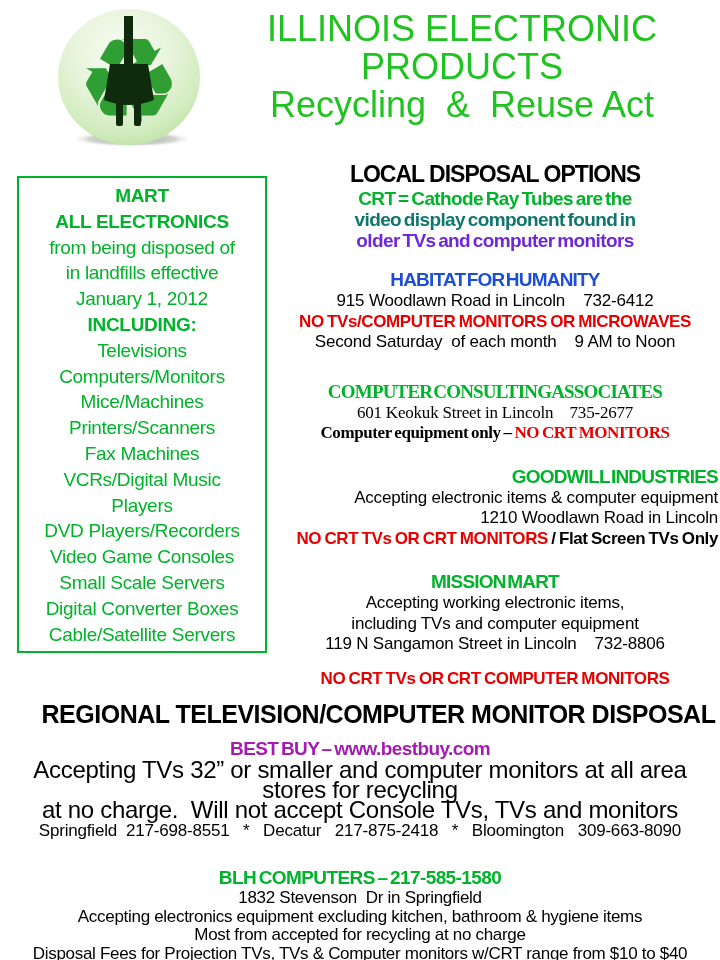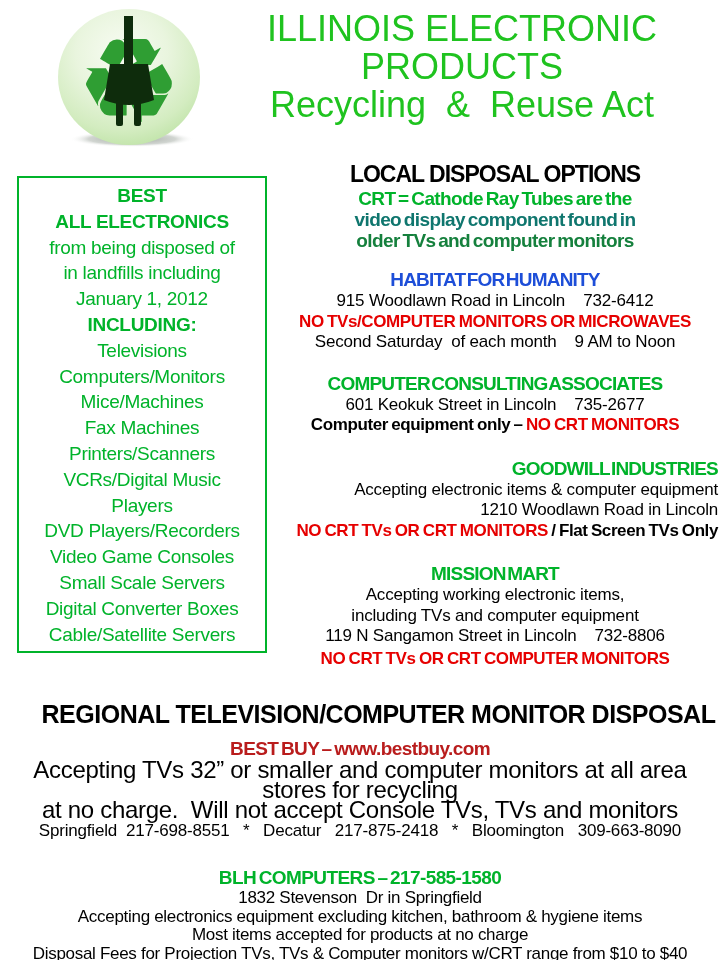--- a/index.html
+++ b/index.html
@@ -118,91 +118,91 @@
     </svg>
   </div>
 
   <div id="title" style="color: rgb(31, 195, 31);">
     <div class="t">ILLINOIS ELECTRONIC</div>
     <div class="t">PRODUCTS</div>
     <div class="t">Recycling&nbsp; &amp;&nbsp; Reuse Act</div>
   </div>
 
   <div id="bans-box" style="border-color: rgb(0, 179, 42); color: rgb(0, 179, 42);">
-    <div class="bans-line bold t">BEST</div>
+    <div class="bans-line bold t">MART</div>
     <div class="bans-line bold t">ALL ELECTRONICS</div>
     <div class="bans-line t">from being disposed of</div>
-    <div class="bans-line t">in landfills including</div>
+    <div class="bans-line t">in landfills effective</div>
     <div class="bans-line t">January 1, 2012</div>
     <div class="bans-line bold t">INCLUDING:</div>
     <div class="bans-line t">Televisions</div>
     <div class="bans-line t">Computers/Monitors</div>
     <div class="bans-line t">Mice/Machines</div>
+    <div class="bans-line t">Printers/Scanners</div>
     <div class="bans-line t">Fax Machines</div>
-    <div class="bans-line t">Printers/Scanners</div>
     <div class="bans-line t">VCRs/Digital Music</div>
     <div class="bans-line t">Players</div>
     <div class="bans-line t">DVD Players/Recorders</div>
     <div class="bans-line t">Video Game Consoles</div>
     <div class="bans-line t">Small Scale Servers</div>
     <div class="bans-line t">Digital Converter Boxes</div>
     <div class="bans-line t">Cable/Satellite Servers</div>
   </div>
 
   <div id="local-col">
     <div class="local-heading t">LOCAL DISPOSAL OPTIONS</div>
     <div>
       <div class="crt-line green t" style="color: rgb(0, 179, 42);">CRT = Cathode Ray Tubes are the</div>
       <div class="crt-line green t" style="color: #0f766e;">video display component found in</div>
-      <div class="crt-line green t" style="color: #15803d;">older TVs and computer monitors</div>
+      <div class="crt-line green t" style="color: #6d28d9;">older TVs and computer monitors</div>
     </div>
 
     <div class="entry">
       <div class="entry-name green t" style="color: #1d4ed8;">HABITAT FOR HUMANITY</div>
       <div class="entry-line t">915 Woodlawn Road in Lincoln&nbsp;&nbsp;&nbsp;&nbsp;732-6412</div>
       <div class="warn red t" style="color: rgb(230, 0, 0);">NO TVs/COMPUTER MONITORS OR MICROWAVES</div>
       <div class="entry-line t">Second Saturday&nbsp; of each month&nbsp;&nbsp;&nbsp;&nbsp;9 AM to Noon</div>
     </div>
 
-    <div class="entry" style="margin-top:20px;">
+    <div class="entry" style="margin-top:28px;font-family:Liberation Serif, serif;">
       <div class="entry-name green t" style="color: rgb(0, 179, 42);">COMPUTER CONSULTING ASSOCIATES</div>
       <div class="entry-line t">601 Keokuk Street in Lincoln&nbsp;&nbsp;&nbsp;&nbsp;735-2677</div>
       <div class="warn t"><span class="warn-black t">Computer equipment only – </span><span class="red t" style="color: rgb(230, 0, 0);">NO CRT MONITORS</span></div>
     </div>
 
     <div class="entry" style="margin-top:22px;text-align:right;">
       <div class="entry-name green t" style="color: rgb(0, 179, 42);">GOODWILL INDUSTRIES</div>
       <div class="entry-line t">Accepting electronic items &amp; computer equipment</div>
       <div class="entry-line t">1210 Woodlawn Road in Lincoln</div>
       <div class="warn t"><span class="red t" style="color: rgb(230, 0, 0);">NO CRT TVs OR CRT MONITORS</span><span class="warn-black t"> / Flat Screen TVs Only</span></div>
     </div>
 
     <div class="entry" style="margin-top:22px;">
       <div class="entry-name green t" style="color: rgb(0, 179, 42);">MISSION MART</div>
       <div class="entry-line t">Accepting working electronic items,</div>
       <div class="entry-line t">including TVs and computer equipment</div>
       <div class="entry-line t">119 N Sangamon Street in Lincoln&nbsp;&nbsp;&nbsp;&nbsp;732-8806</div>
-      <div class="warn red t" style="margin-top: 2px; color: rgb(230, 0, 0);">NO CRT TVs OR CRT COMPUTER MONITORS</div>
+      <div class="warn red t" style="margin-top: 14px; color: rgb(230, 0, 0);">NO CRT TVs OR CRT COMPUTER MONITORS</div>
     </div>
   </div>
 
   <div id="regional">
     <div class="regional-heading t">REGIONAL TELEVISION/COMPUTER MONITOR DISPOSAL</div>
 
     <div>
-      <div class="vendor-title green t" style="color: #b91c1c;">BEST BUY – www.bestbuy.com</div>
+      <div class="vendor-title green t" style="color: #a21caf;">BEST BUY – www.bestbuy.com</div>
       <div class="bb-line t">Accepting TVs 32” or smaller and computer monitors at all area stores for recycling</div>
       <div class="bb-line t">at no charge.&nbsp; Will not accept Console TVs, TVs and monitors</div>
       <div class="phone-line t">Springfield&nbsp; 217-698-8551&nbsp;&nbsp; *&nbsp;&nbsp; Decatur&nbsp;&nbsp; 217-875-2418&nbsp;&nbsp; *&nbsp;&nbsp; Bloomington&nbsp;&nbsp; 309-663-8090</div>
     </div>
 
     <div class="gap-18"></div>
 
     <div>
       <div class="vendor-title green t" style="color: rgb(0, 179, 42);">BLH COMPUTERS – 217-585-1580</div>
       <div class="blh-line t">1832 Stevenson&nbsp; Dr in Springfield</div>
       <div class="blh-line t">Accepting electronics equipment excluding kitchen, bathroom &amp; hygiene items</div>
-      <div class="blh-line t">Most items accepted for products at no charge</div>
+      <div class="blh-line t">Most from accepted for recycling at no charge</div>
       <div class="blh-line t">Disposal Fees for Projection TVs, TVs &amp; Computer monitors w/CRT range from $10 to $40</div>
     </div>
   </div>
 
 </div>
 
 </body></html>

